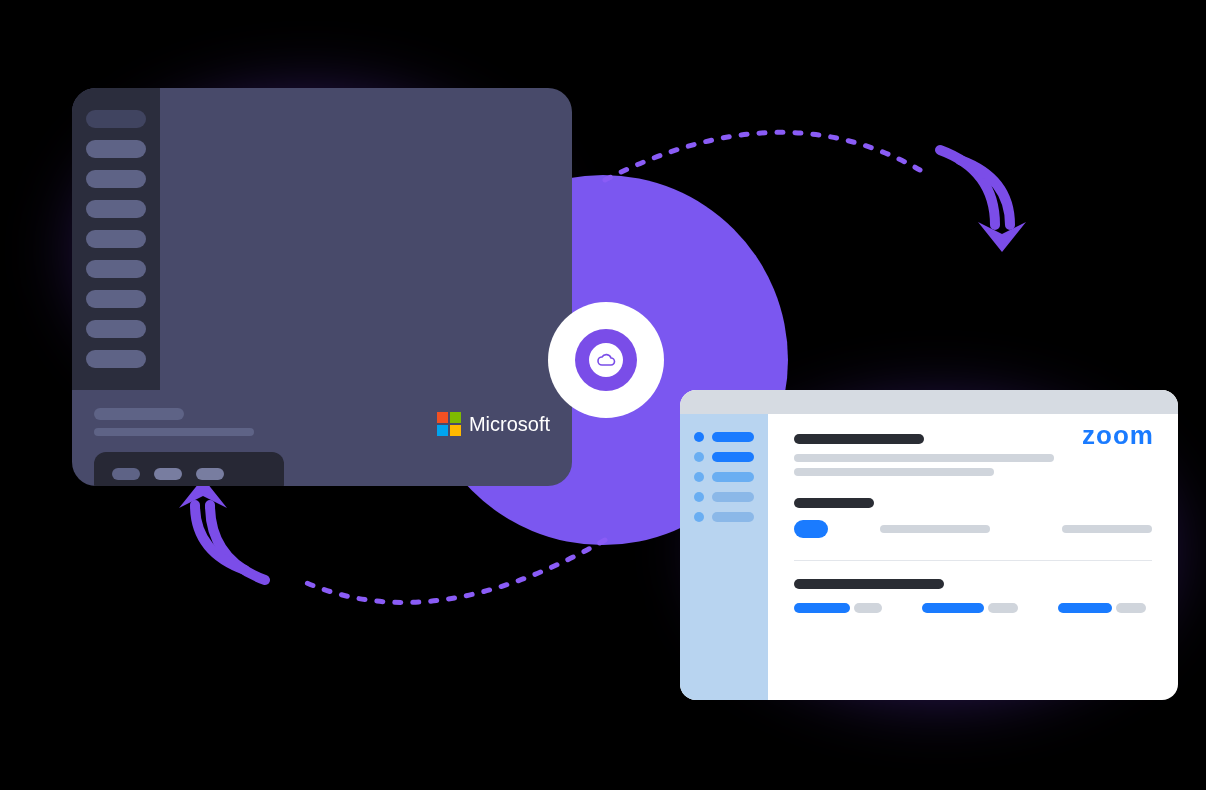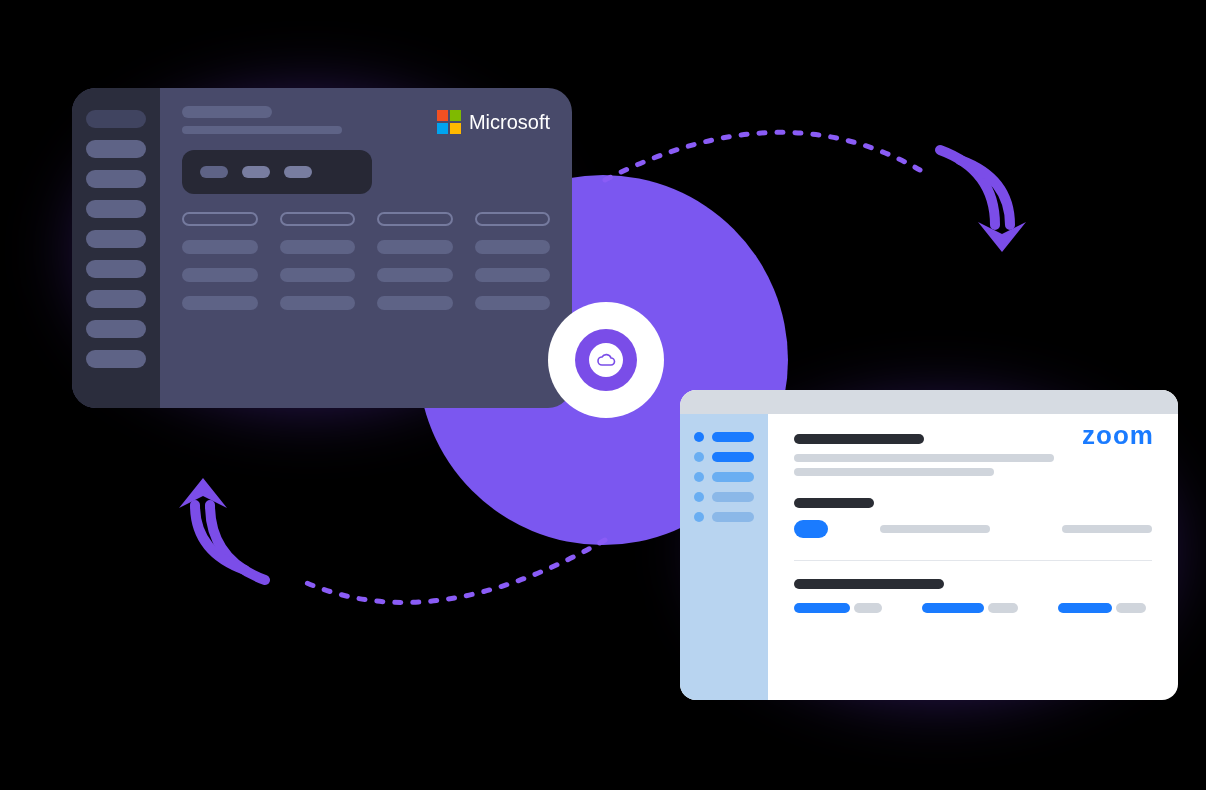--- a/index.html
+++ b/index.html
@@ -83,26 +83,27 @@
   .arrow {
     position: absolute;
     z-index: 3;
   }
   .arrow svg { display: block; }
 
   
   .ms-card {
     position: absolute;
     left: 72px; top: 88px;
-    width: 500px; height: 320px;
+    width: 500px; height: 398px;
     background: #484a6a;
     border-radius: 24px;
     z-index: 5;
     overflow: hidden;
     display: flex;
+    flex-direction: column;
   }
   .ms-sidebar {
     width: 88px;
     background: #2b2d3d;
     padding: 22px 14px;
     display: flex;
     flex-direction: column;
     gap: 12px;
   }
   .ms-sidebar .bar {

